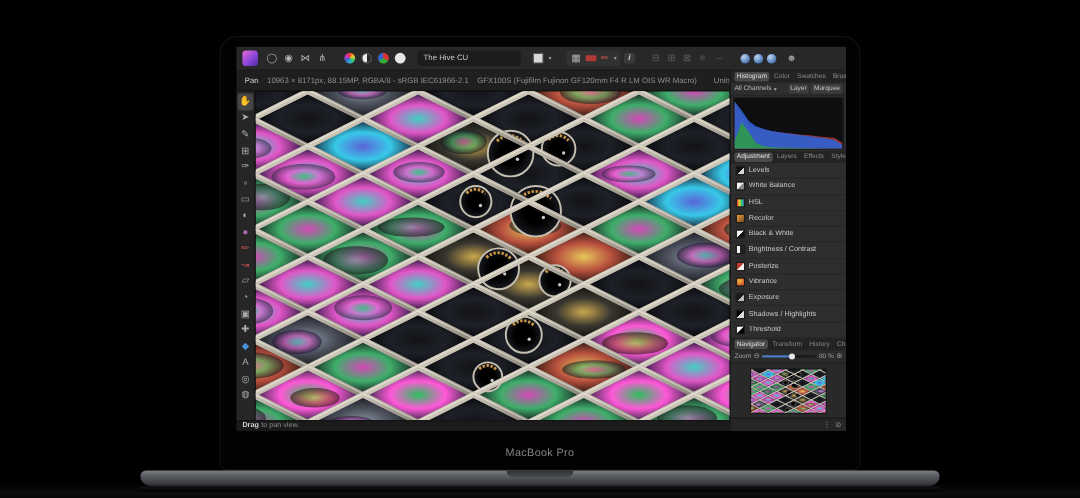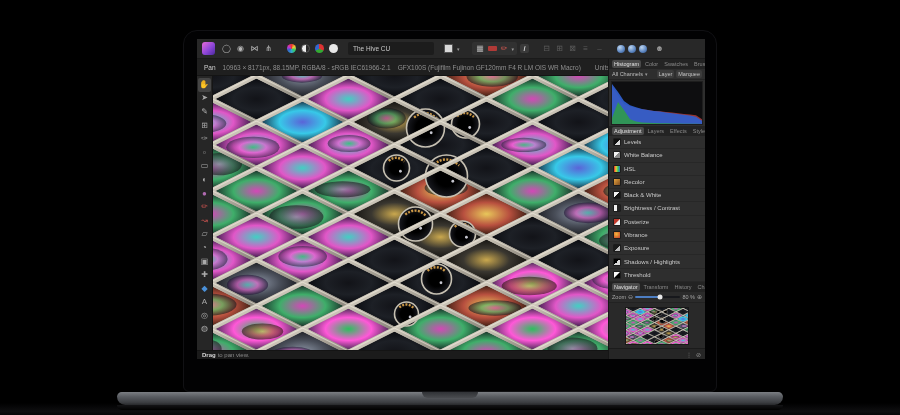--- a/index.html
+++ b/index.html
@@ -1196,19 +1196,20 @@
             </div>
             <div class="pfooter">
               <span>⋮</span>
               <span>⊘</span>
             </div>
           </div>
         </div>
 
       </div>
     </div>
+    <div class="brand-label">MacBook Pro</div>
   </div>
 
   <div class="base">
     <div class="notch"></div>
   </div>
   <div class="base-shadow"></div>
 </div>
 
 </body></html>

